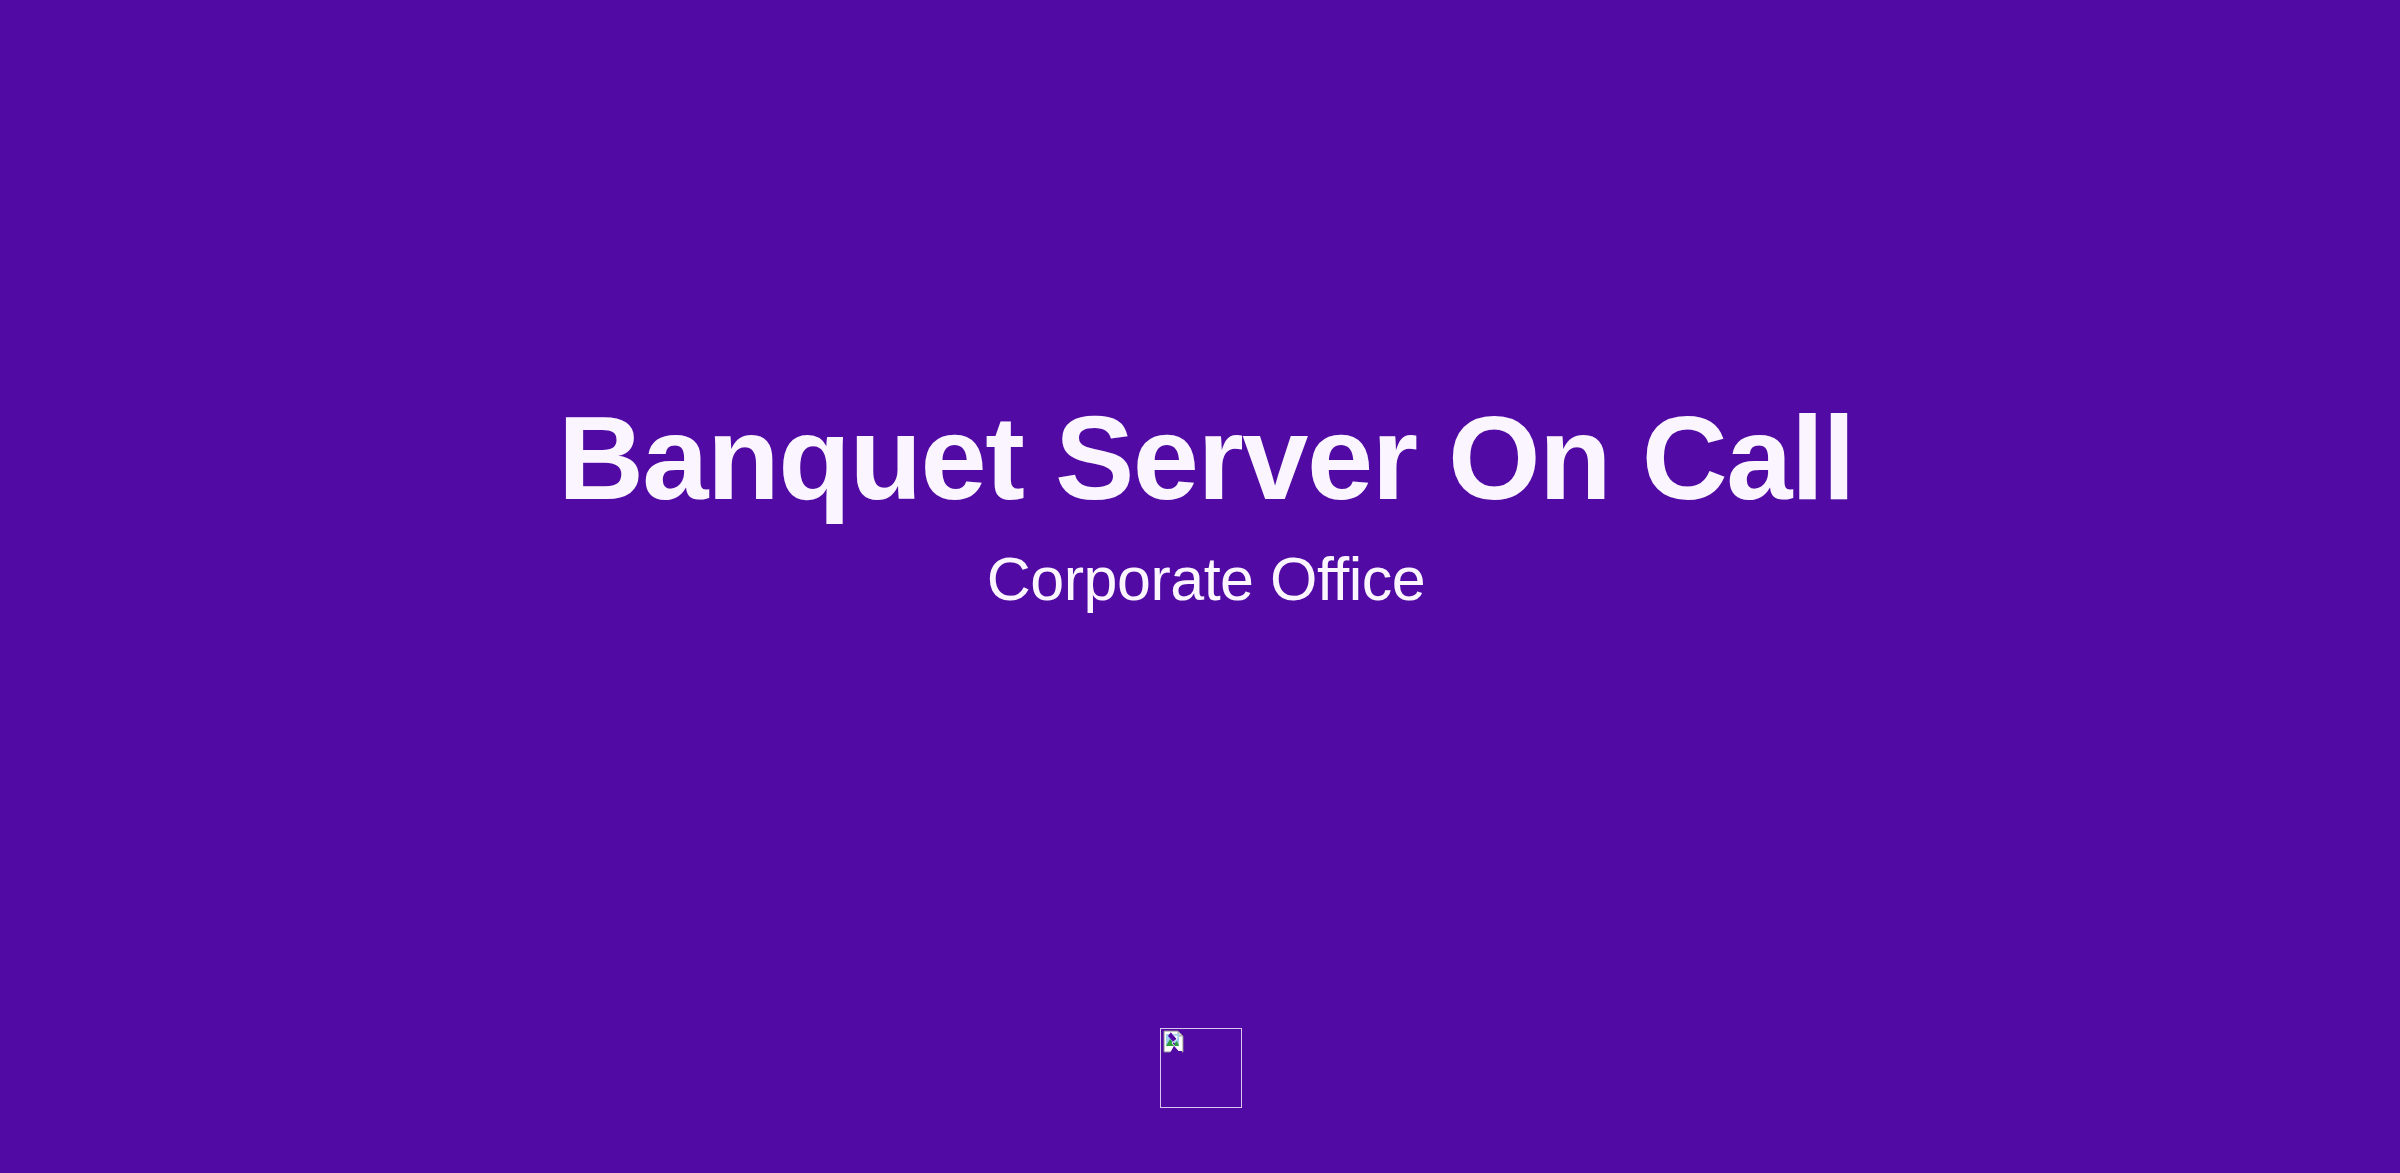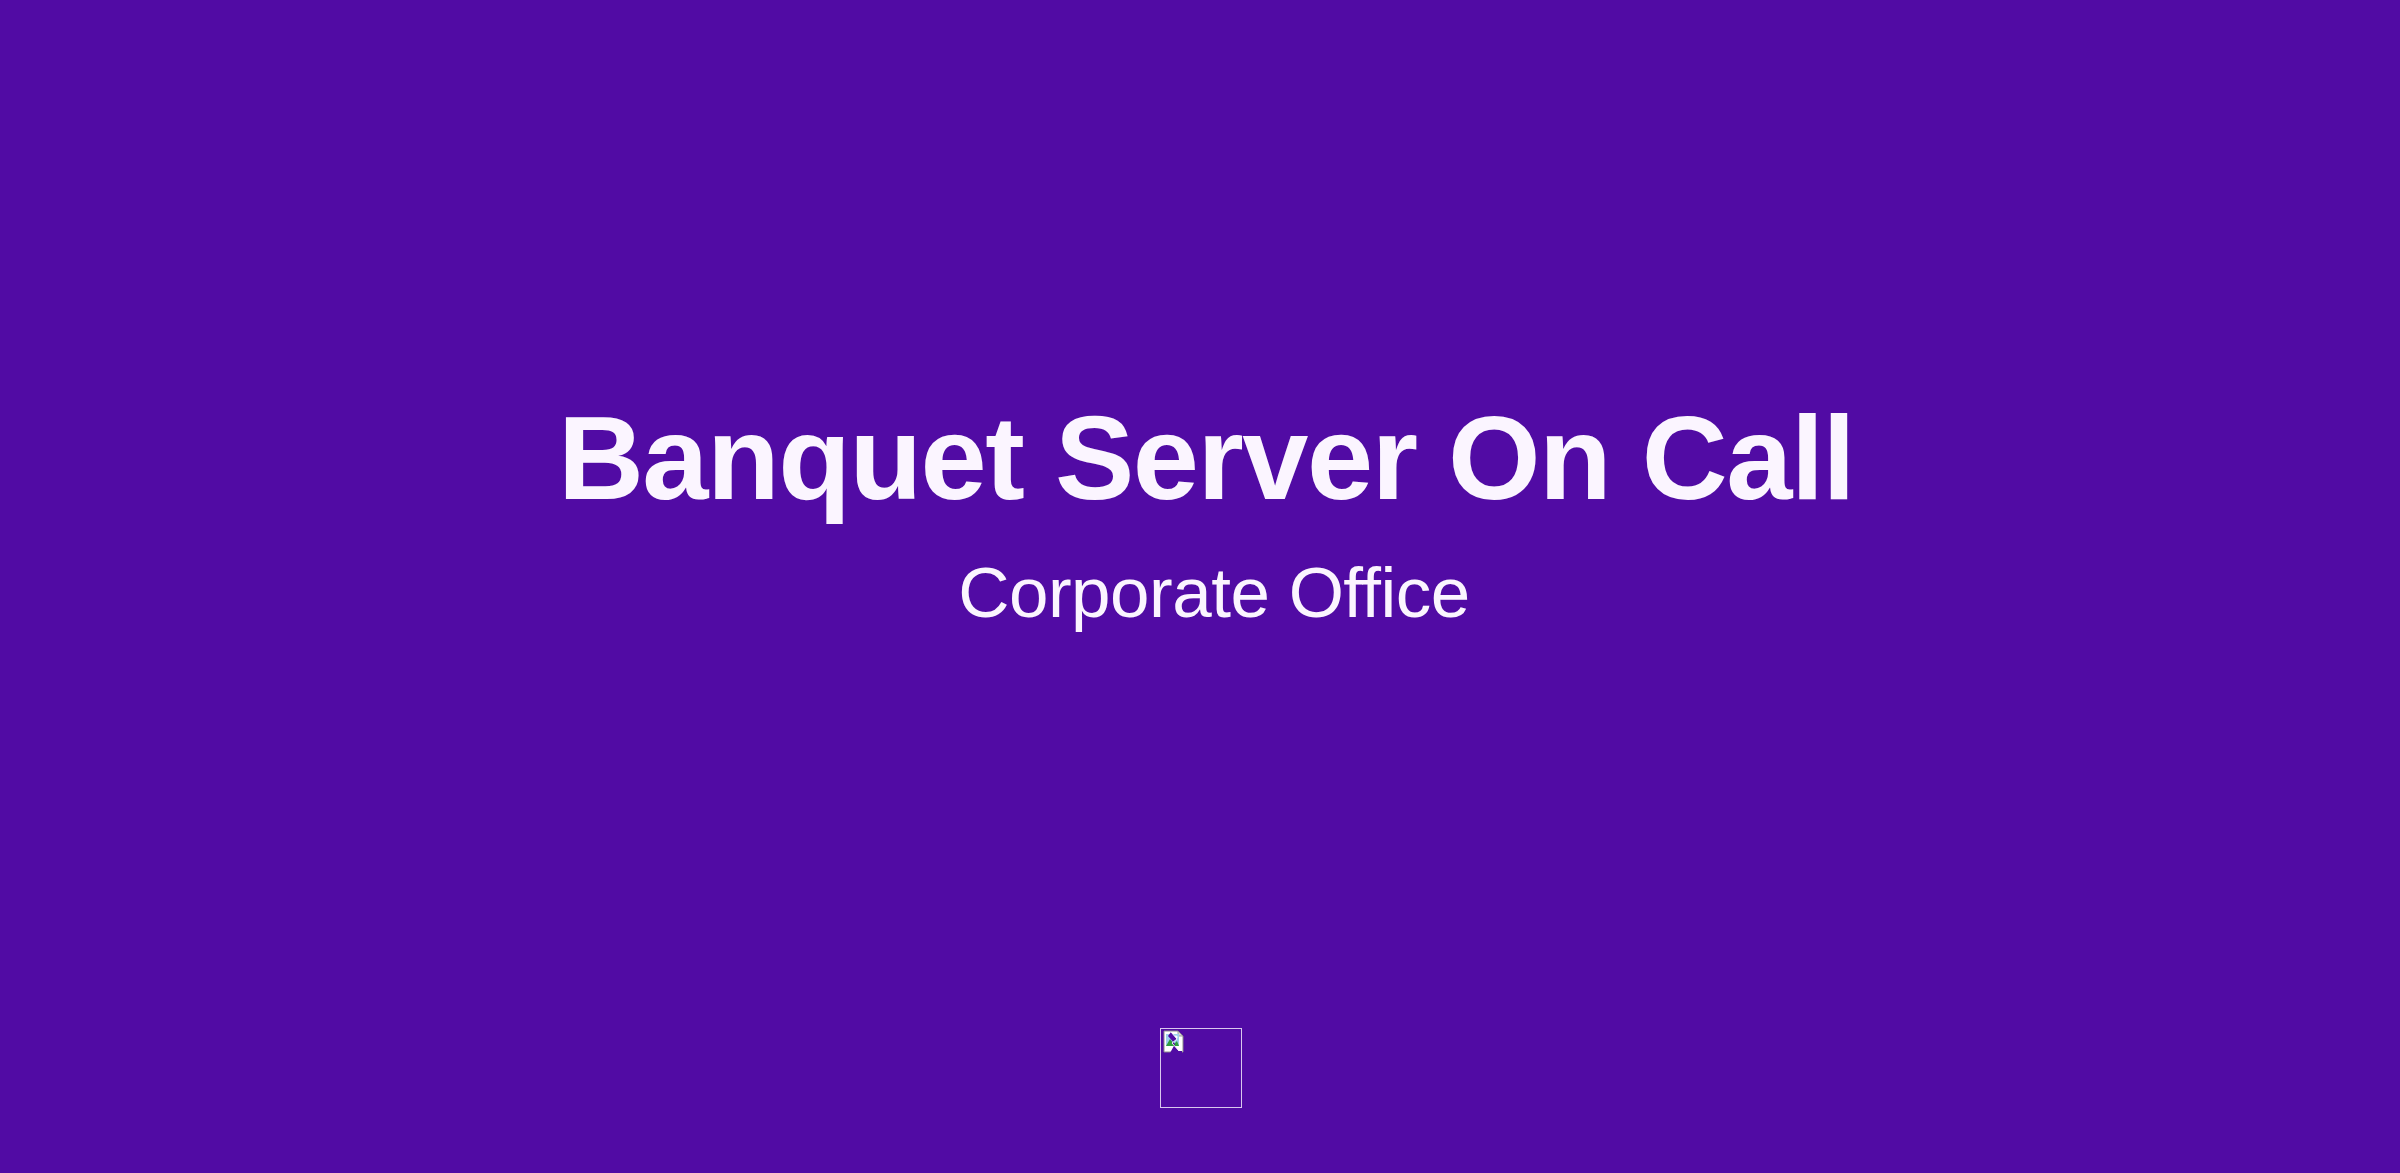--- a/index.html
+++ b/index.html
@@ -47,29 +47,29 @@
     white-space: nowrap;
     font-family: "Liberation Sans", sans-serif;
     font-weight: bold;
     font-size: 119px;
     line-height: 1.0;
     letter-spacing: -1.5px;
     color: #fbf5ff;
   }
 
   .hero-subtitle {
-    margin: 8px;
+    margin: 0;
     position: absolute;
     left: 50%;
     transform: translateX(-50%);
     top: 549px;
     white-space: nowrap;
     font-family: "Liberation Sans", sans-serif;
     font-weight: normal;
-    font-size: 71px;
+    font-size: 61px;
     line-height: 1.0;
     letter-spacing: -0.5px;
     color: #fbf5ff;
   }
 
   
   .broken-image-placeholder {
     position: absolute;
     left: 1160px;
     top: 1028px;

